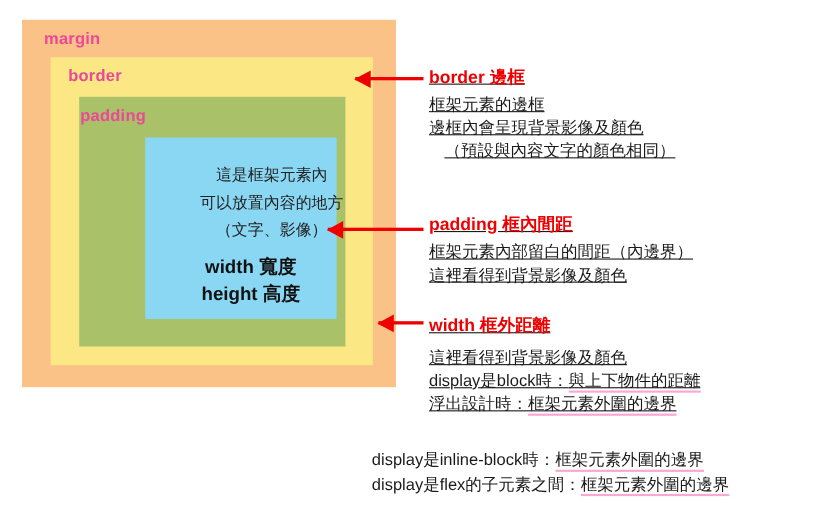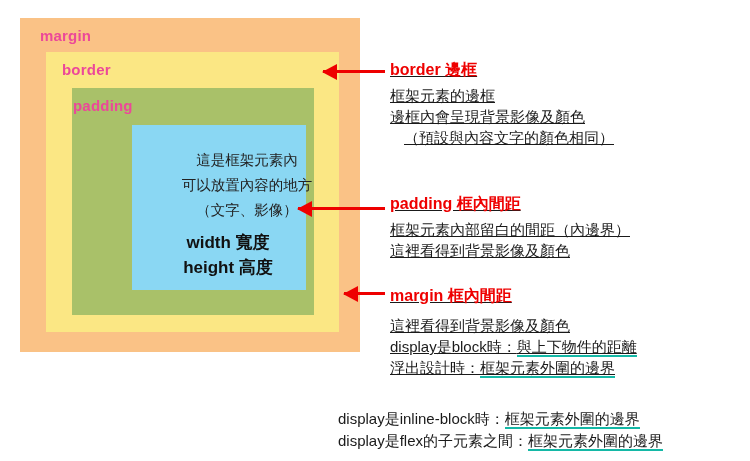--- a/index.html
+++ b/index.html
@@ -130,21 +130,21 @@
   }
   .ann-body {
     font-size: 15px;
     line-height: 21px;
     color: #1a1a1a;
     white-space: nowrap;
   }
   .ann-body div { white-space: nowrap; }
   .indent { padding-left: 14px; }
   .uline {
-    border-bottom: 2px solid #14b8a6;
+    border-bottom: 2px solid #f9a8d4;
     padding-bottom: 0px;
   }
 
   #ann-border  { top: 60px; }
   #ann-padding { top: 194px; }
   #ann-margin  { top: 286px; }
 
   #extra-lines {
     position: absolute;
     left: 338px;
@@ -197,21 +197,21 @@
 
 <div class="ann" id="ann-padding">
   <div class="ann-title">padding 框內間距</div>
   <div class="ann-body">
     <div>框架元素內部留白的間距（內邊界）</div>
     <div>這裡看得到背景影像及顏色</div>
   </div>
 </div>
 
 <div class="ann" id="ann-margin">
-  <div class="ann-title">margin 框內間距</div>
+  <div class="ann-title">width 框外距離</div>
   <div class="ann-body" style="margin-top:8px;">
     <div>這裡看得到背景影像及顏色</div>
     <div>
       <span>display是block時：</span><span class="uline">與上下物件的距離</span>
     </div>
     <div>
       <span>浮出設計時：</span><span class="uline">框架元素外圍的邊界</span>
     </div>
   </div>
 </div>

